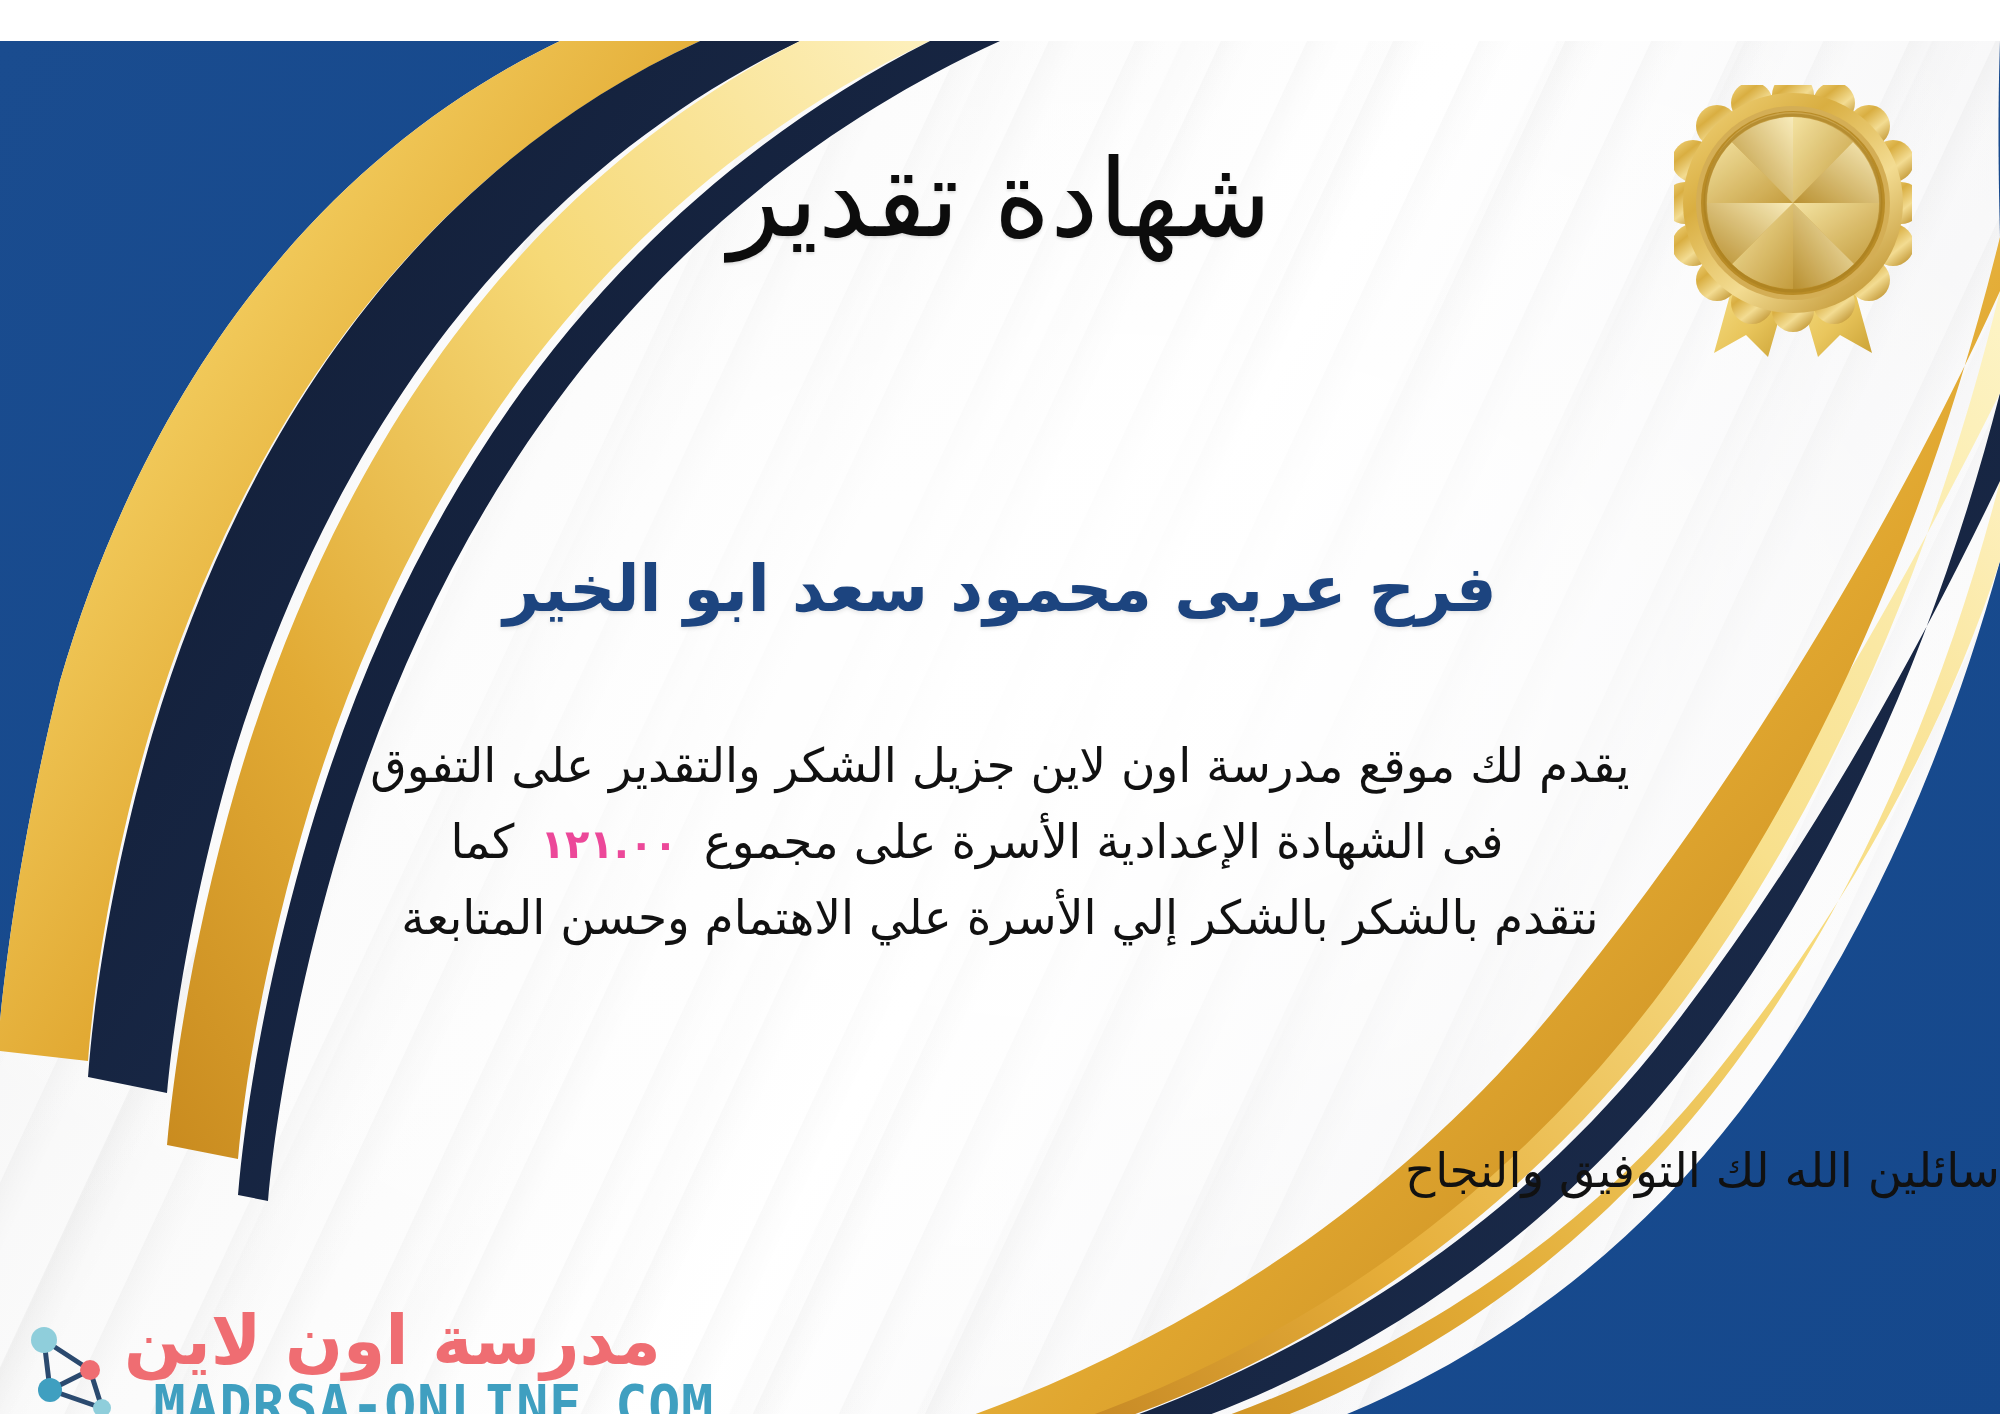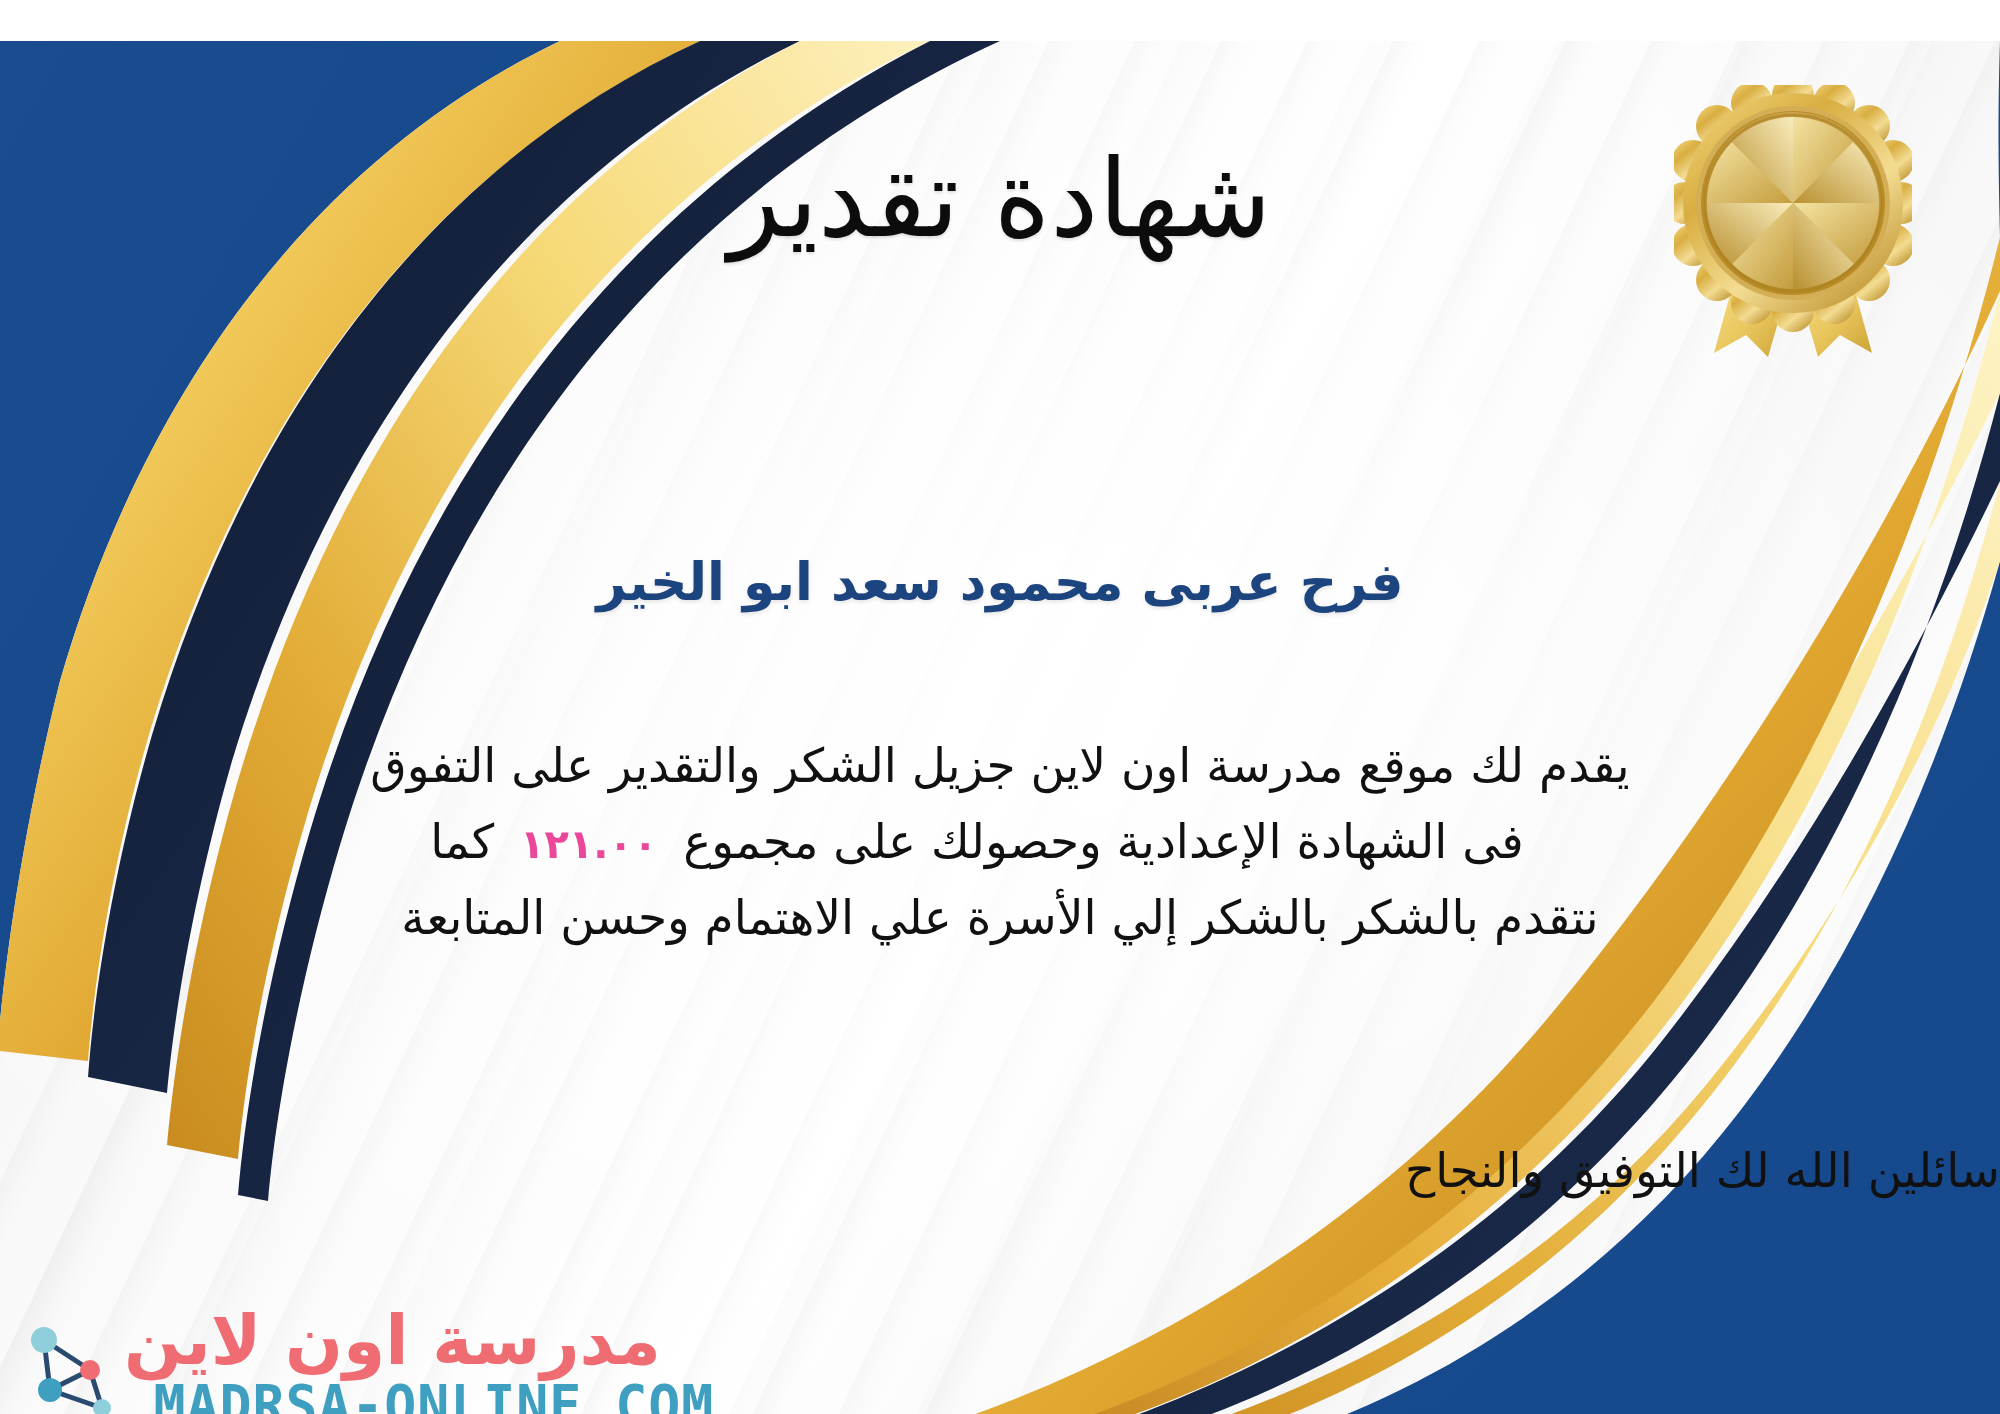--- a/index.html
+++ b/index.html
@@ -62,21 +62,21 @@
   .medal{
     position:absolute;
     top:44px;right:88px;
     width:238px;height:272px;
   }
   .medal svg{display:block;width:238px;height:272px;}
 
   .recipient{
     position:absolute;top:510px;left:0;right:0;
     text-align:center;
-    font-size:52px;
+    font-size:64px;
     font-weight:700;
     color:#1c447f;
     letter-spacing:0px;
     line-height:1.2;
     text-shadow:0 2px 4px rgba(0,0,0,0.10);
   }
 
   .body-block{
     position:absolute;
     top:687px;
@@ -283,21 +283,21 @@
           <circle cx="0" cy="0" r="88" fill="none" stroke="#a87f20" stroke-width="3" opacity="0.6"></circle>
         </g>
       </svg>
     </div>
 
     <div class="recipient">فرح عربى محمود سعد ابو الخير</div>
 
     <div class="body-block">
       <span class="body-line l1">يقدم لك موقع مدرسة اون لاين جزيل الشكر  والتقدير على التفوق</span>
       <span class="body-line">
-        <span class="gap-word">فى الشهادة الإعدادية وحصولك على مجموع</span><span class="score">١٢١.٠٠</span><span>كما</span>
+        <span class="gap-word">فى الشهادة الإعدادية الأسرة على مجموع</span><span class="score">١٢١.٠٠</span><span>كما</span>
       </span>
       <span class="body-line">نتقدم  بالشكر بالشكر إلي الأسرة علي الاهتمام وحسن المتابعة</span>
     </div>
 
     <div class="closing">سائلين الله لك التوفيق  والنجاح</div>
 
     <div class="logo">
       <div class="logo-mark">
         <svg viewBox="0 0 96 104" xmlns="http://www.w3.org/2000/svg">
           <g stroke="#2b4a6f" stroke-width="5" fill="none" stroke-linecap="round">

